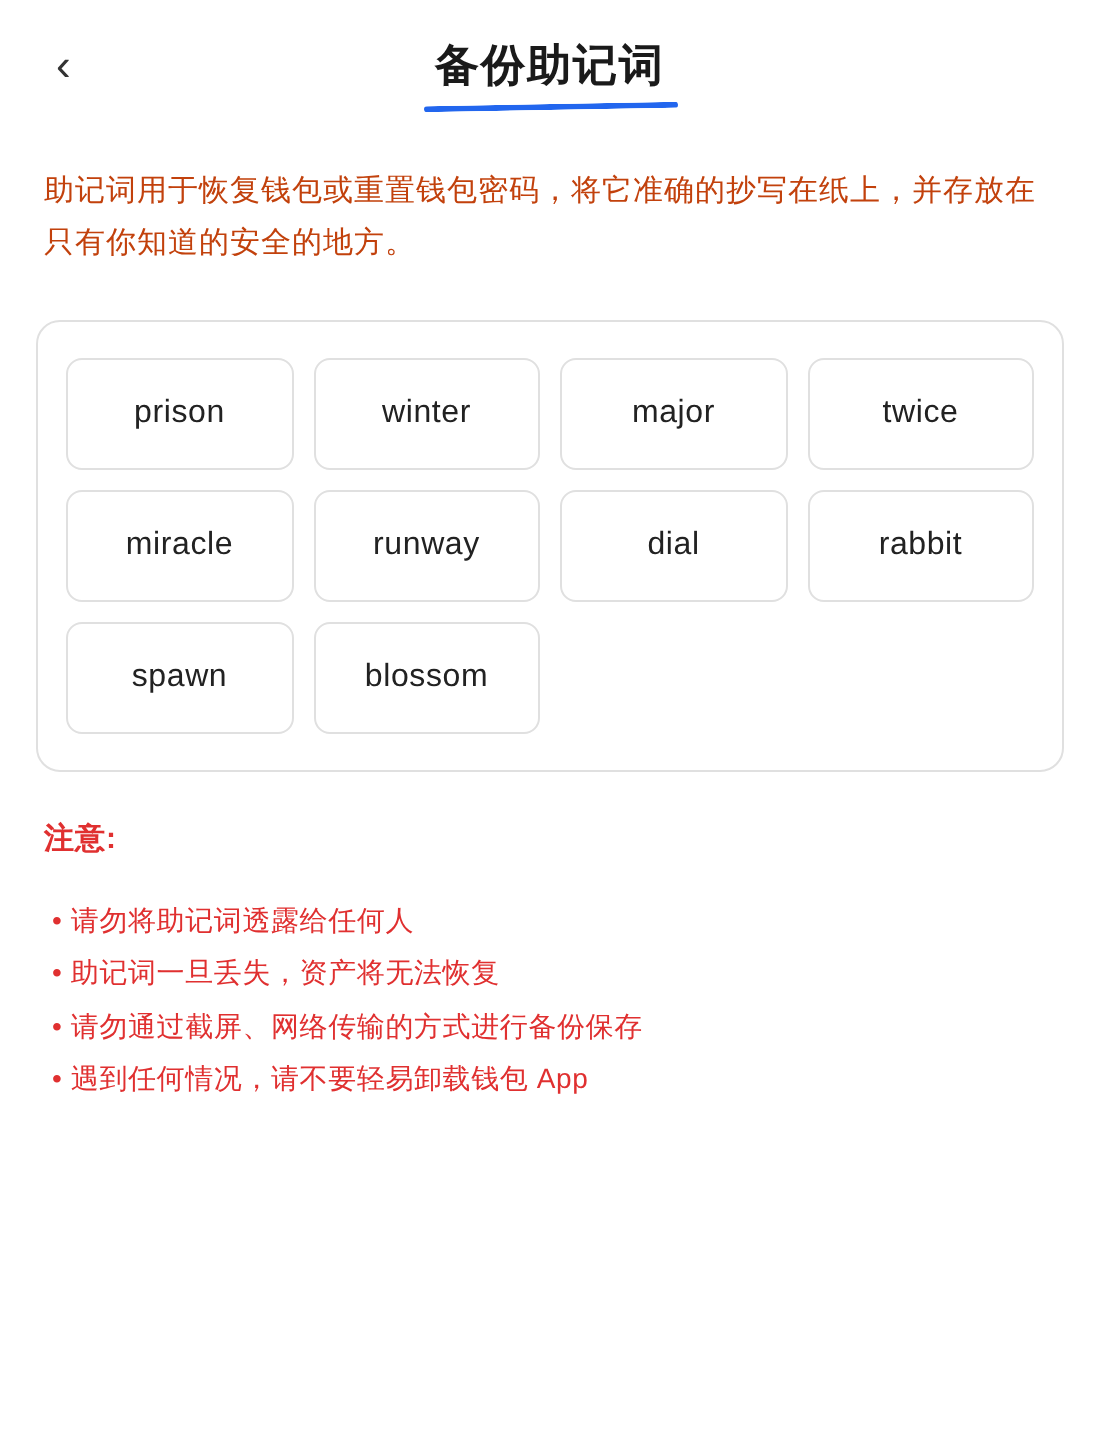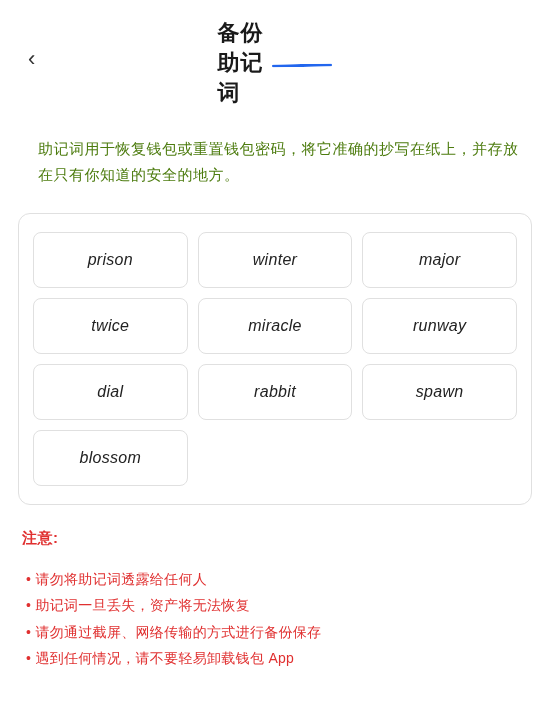--- a/index.html
+++ b/index.html
@@ -34,21 +34,21 @@
       color: #333;
       cursor: pointer;
       background: none;
       border: none;
       padding: 4px 8px;
       line-height: 1;
     }
 
     .title-wrapper {
       display: flex;
-      flex-direction: row;
+      flex-direction: column;
       align-items: center;
     }
 
     .page-title {
       font-size: 22px;
       font-weight: 600;
       color: #1a1a1a;
       letter-spacing: 1px;
     }
 
@@ -57,40 +57,38 @@
       height: 3px;
       border-bottom: 3px solid #2266ee;
       border-radius: 2px;
       margin-top: 4px;
       transform: rotate(-1deg);
     }
 
     .description {
       padding: 18px 22px 16px 22px;
       font-size: 15px;
-      color: #4d7c0f;
+      color: #c2410c;
       line-height: 1.75;
       letter-spacing: 0.5px;
-      margin-left: 16px;
     }
 
     .mnemonic-grid-wrapper {
       margin: 8px 18px 20px 18px;
       border: 1px solid #e0e0e0;
       border-radius: 12px;
       padding: 10px 6px;
       background: #fff;
     }
 
     .mnemonic-grid {
       display: grid;
-      grid-template-columns: repeat(3, 1fr);
+      grid-template-columns: repeat(4, 1fr);
       gap: 10px;
       padding: 8px;
-      font-style: italic;
     }
 
     .mnemonic-cell {
       border: 1px solid #e0e0e0;
       border-radius: 8px;
       display: flex;
       align-items: center;
       justify-content: center;
       padding: 18px 8px;
       background: #fff;

